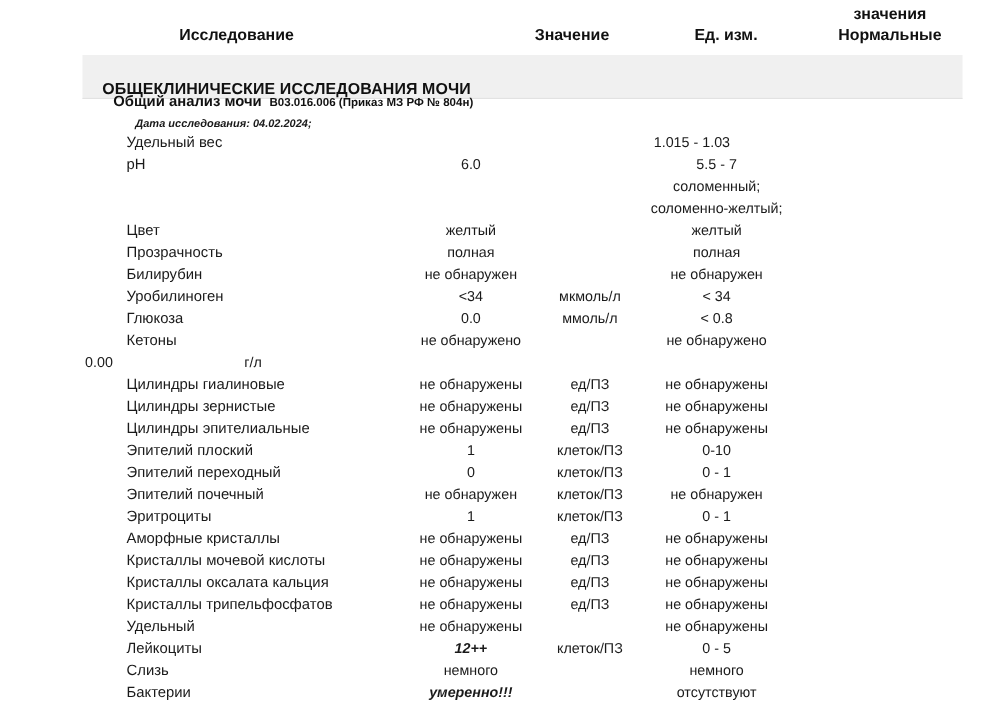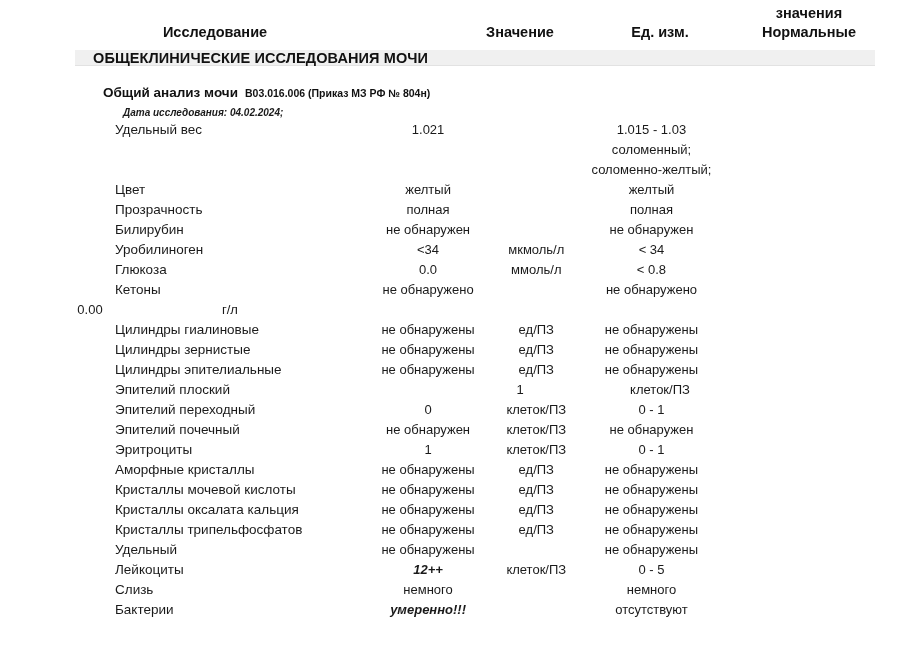--- a/index.html
+++ b/index.html
@@ -55,26 +55,26 @@
     padding-left: 0;
   }
   .hdr-wrap { display: block; }
 
   
   .section-banner {
     position: absolute;
     left: 75px;
     top: 50px;
     width: 800px;
-    height: 16px;
+    height: 40px;
     background: #f0f0f0;
     border-bottom: 1px solid #e2e2e2;
     box-sizing: border-box;
     display: flex;
-    align-items: flex-start;
+    align-items: flex-end;
   }
   .section-banner-title {
     padding-left: 18px;
     font-size: 14.5px;
     font-weight: bold;
     letter-spacing: 0.1px;
     color: #111111;
   }
 
   
@@ -167,23 +167,28 @@
       <span class="panel-title">Общий анализ мочи</span><span class="panel-code">B03.016.006 (Приказ МЗ РФ № 804н)</span>
     </div>
     <div class="panel-date-line">
       <span class="panel-date">Дата исследования: 04.02.2024;</span>
     </div>
   </div>
 
   <div class="results" id="results-body">
       <div class="row result-row">
         <div class="col-name">Удельный вес</div>
-        <div class="col-value">1.021</div>
         <div class="col-units"></div>
         <div class="col-norm">1.015 - 1.03</div>
+      </div>
+      <div class="row result-row">
+        <div class="col-name">pH</div>
+        <div class="col-value">6.0</div>
+        <div class="col-units"></div>
+        <div class="col-norm">5.5 - 7</div>
       </div>
       <div class="row result-row">
         <div class="col-name">Цвет</div>
         <div class="col-value">желтый</div>
         <div class="col-units"></div>
         <div class="col-norm">соломенный;
 соломенно-желтый;
 желтый</div>
       </div>
       <div class="row result-row">
@@ -235,20 +240,21 @@
       <div class="row result-row">
         <div class="col-name">Цилиндры эпителиальные</div>
         <div class="col-value">не обнаружены</div>
         <div class="col-units">ед/ПЗ</div>
         <div class="col-norm">не обнаружены</div>
       </div>
       <div class="row result-row">
         <div class="col-name">Эпителий плоский</div>
         <div class="col-value">1</div>
         <div class="col-units">клеток/ПЗ</div>
+        <div class="col-norm">0-10</div>
       </div>
       <div class="row result-row">
         <div class="col-name">Эпителий переходный</div>
         <div class="col-value">0</div>
         <div class="col-units">клеток/ПЗ</div>
         <div class="col-norm">0 - 1</div>
       </div>
       <div class="row result-row">
         <div class="col-name">Эпителий почечный</div>
         <div class="col-value">не обнаружен</div>

